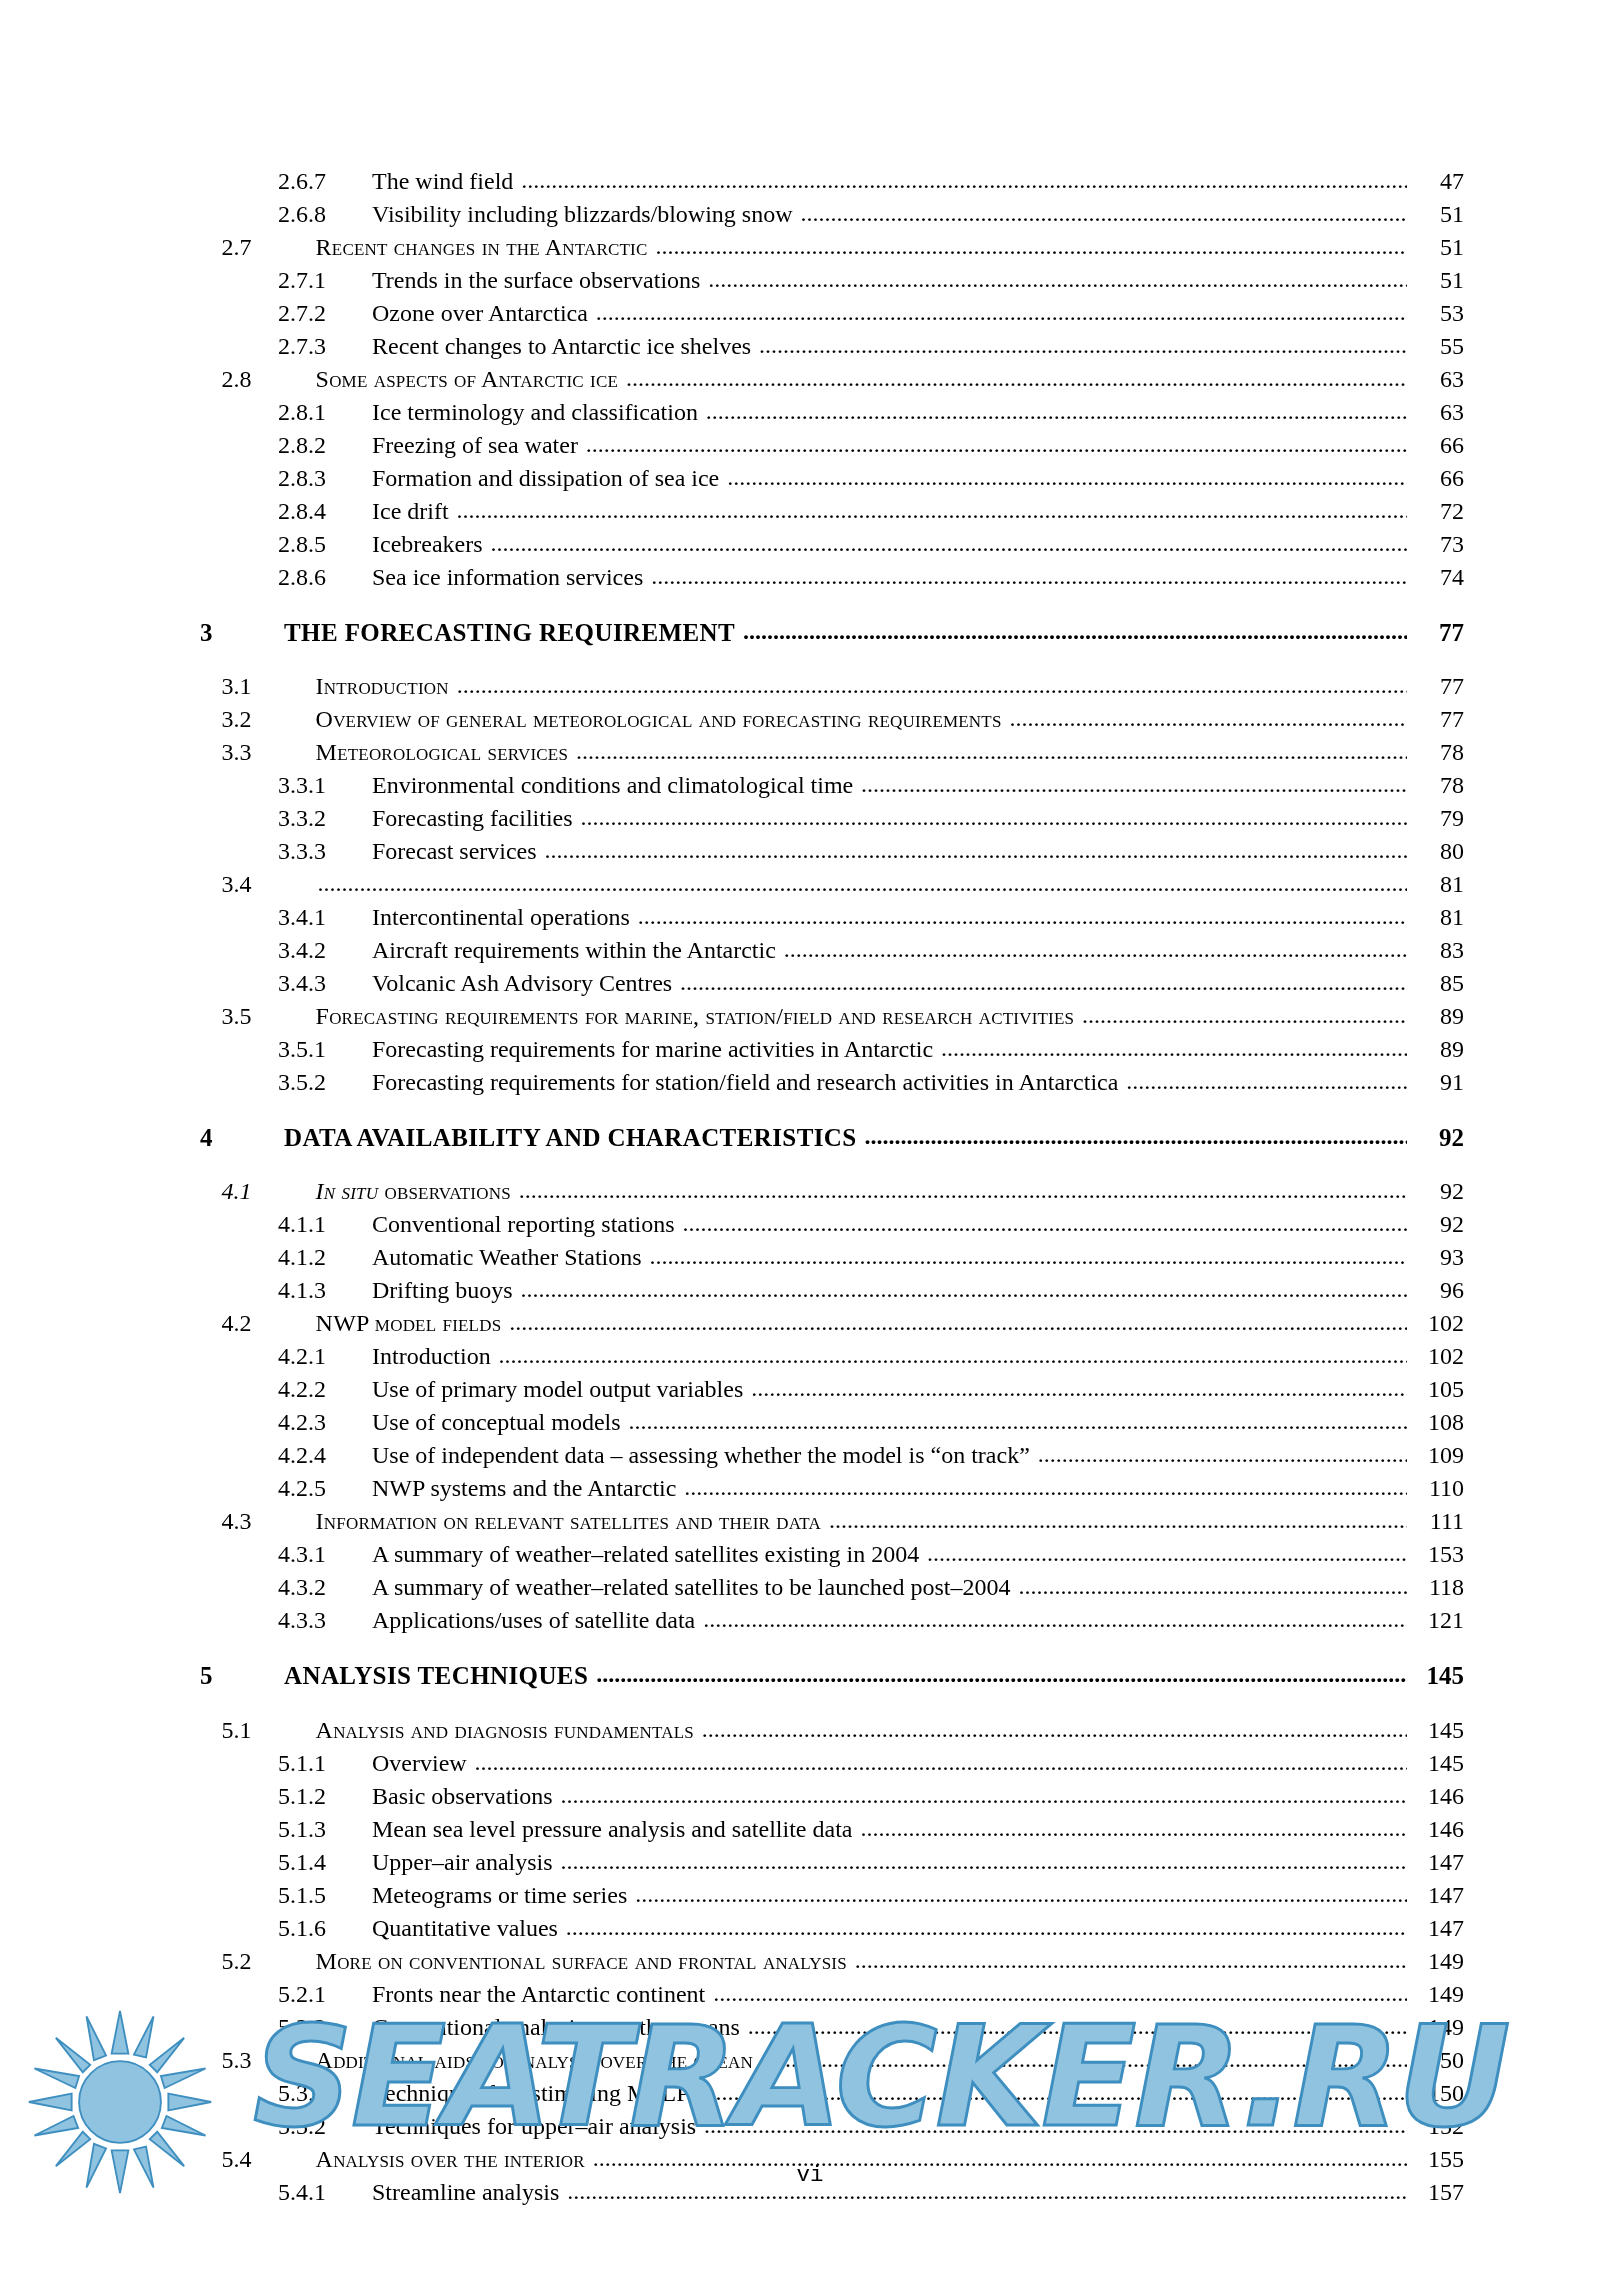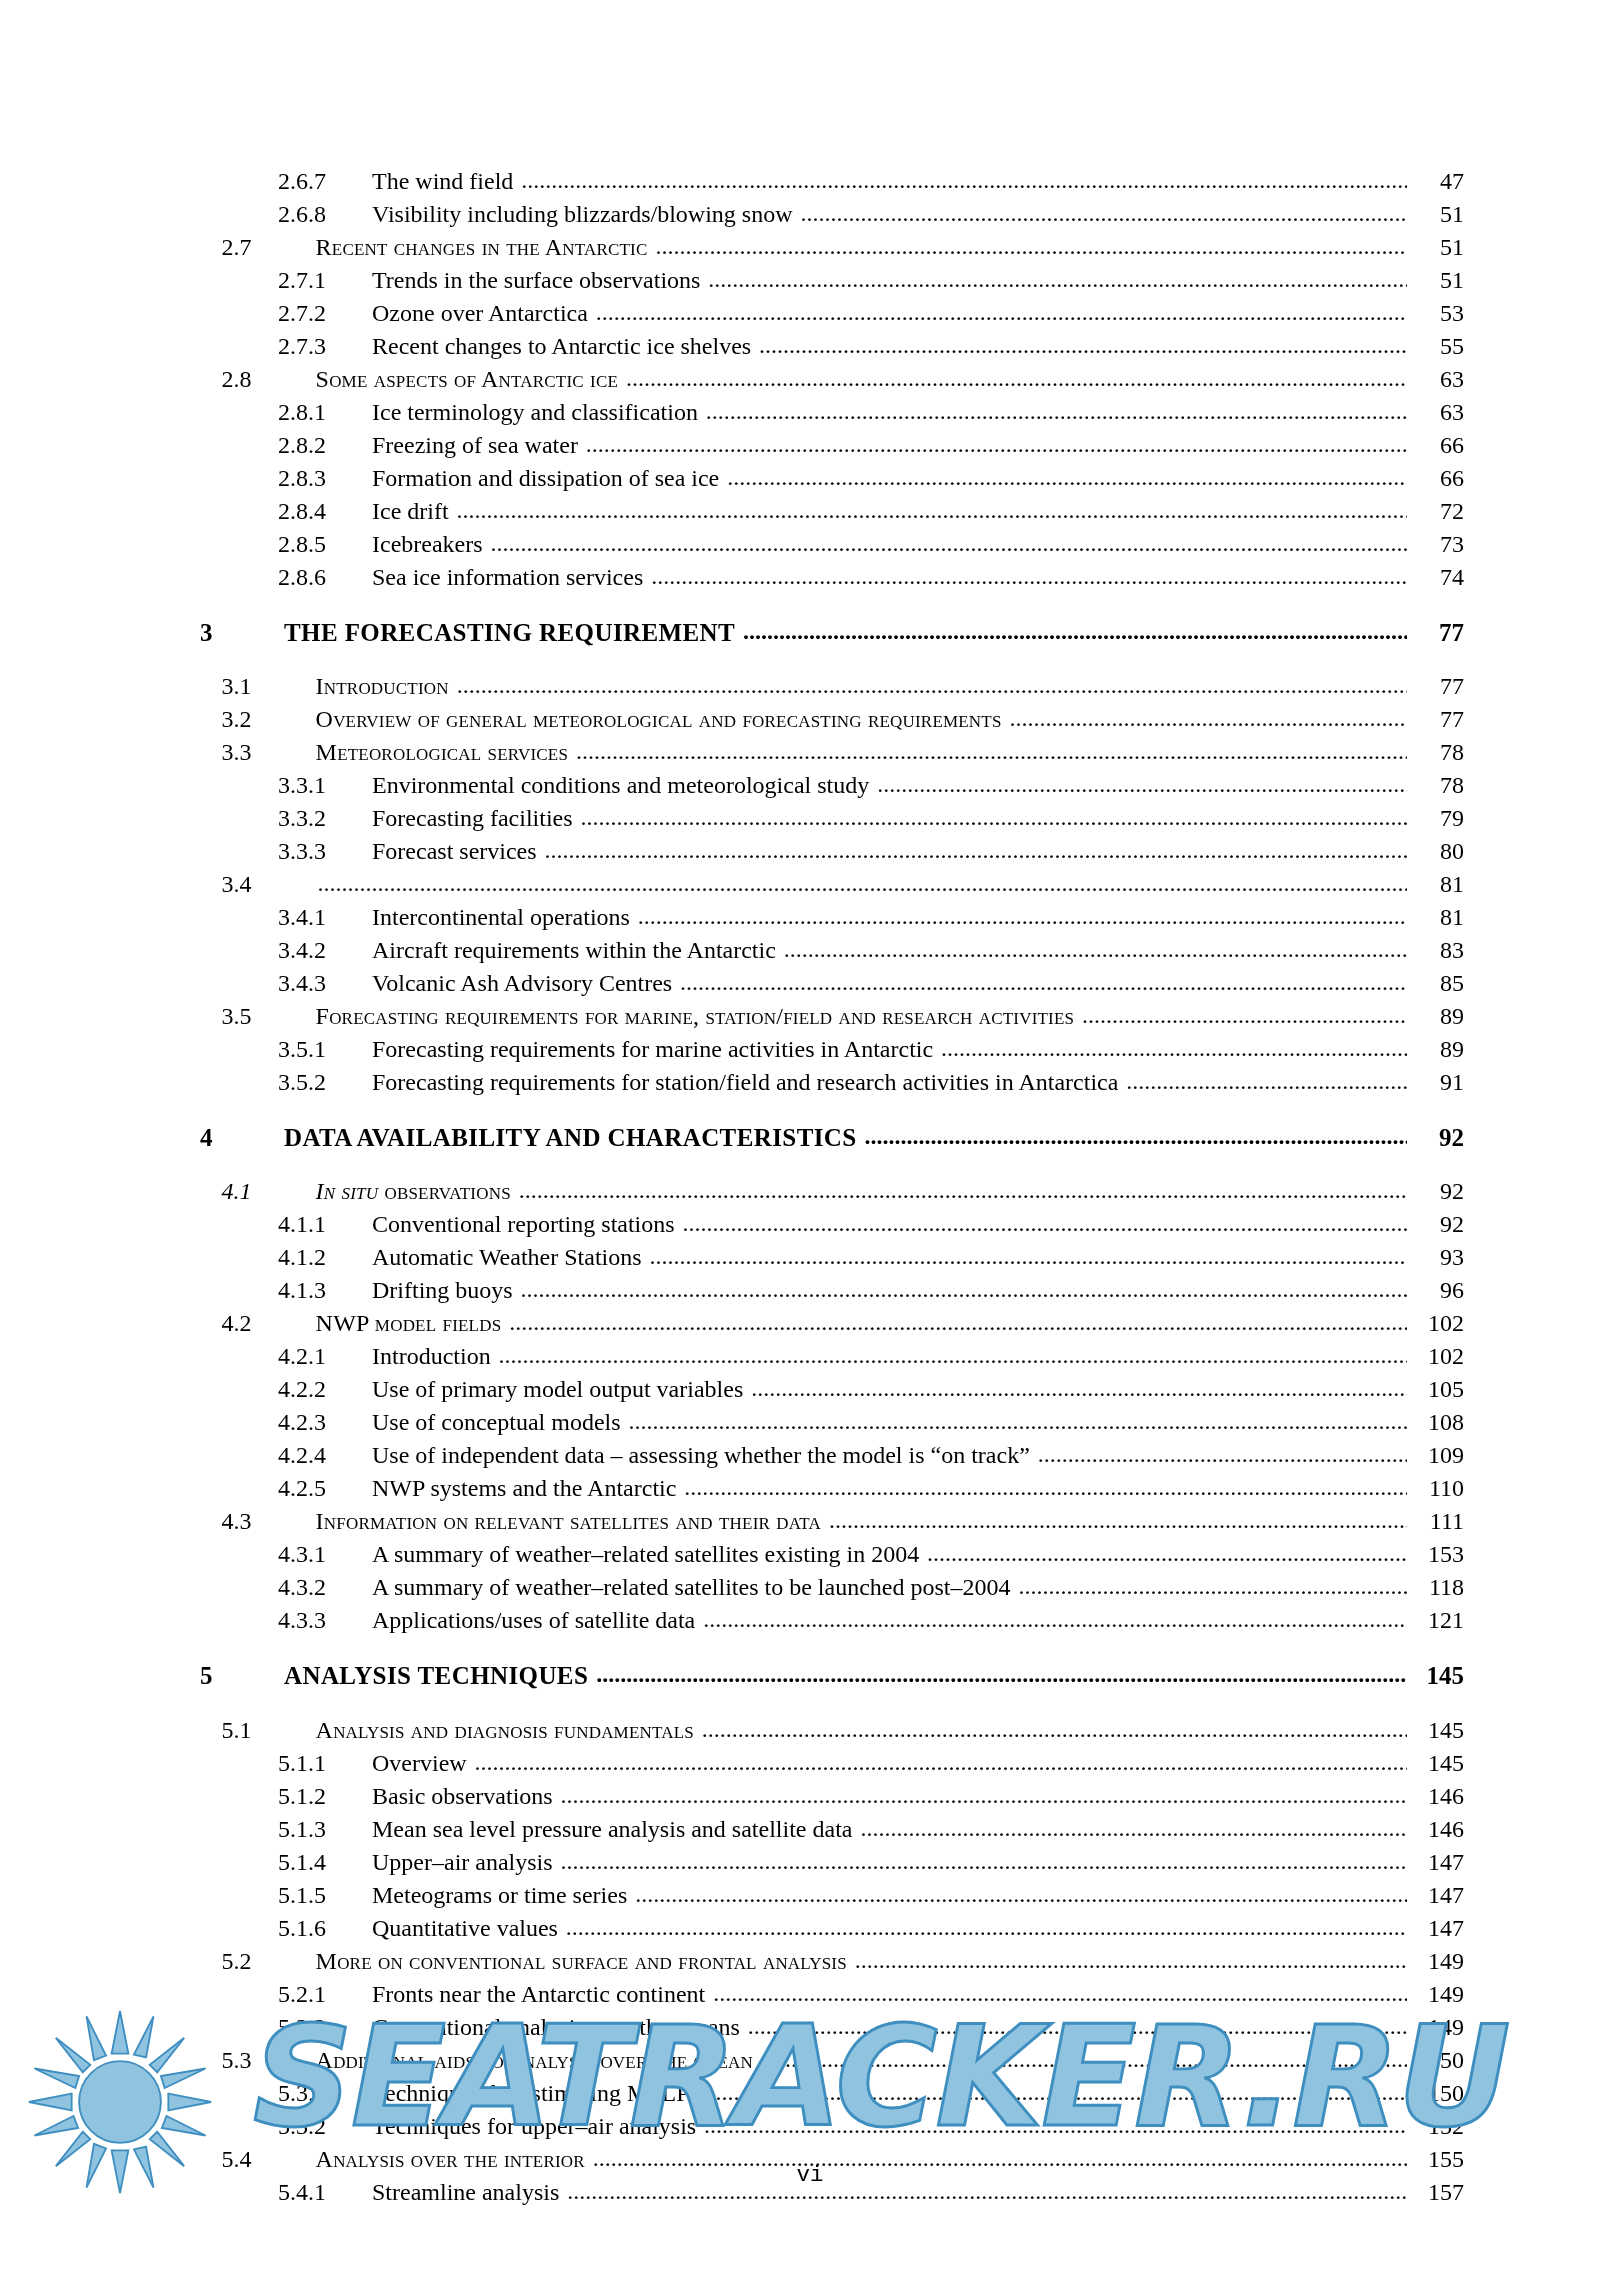--- a/index.html
+++ b/index.html
@@ -234,21 +234,21 @@
         <span class="pg">77</span>
       </div>
       <div class="row lvl2">
         <span class="num">3.3</span>
         <span class="txt">Meteorological services</span>
         <span class="dots">...........................................................................................................................................................................................................................</span>
         <span class="pg">78</span>
       </div>
       <div class="row lvl3">
         <span class="num">3.3.1</span>
-        <span class="txt">Environmental conditions and meteorological study</span>
+        <span class="txt">Environmental conditions and climatological time</span>
         <span class="dots">...........................................................................................................................................................................................................................</span>
         <span class="pg">78</span>
       </div>
       <div class="row lvl3">
         <span class="num">3.3.2</span>
         <span class="txt">Forecasting facilities</span>
         <span class="dots">...........................................................................................................................................................................................................................</span>
         <span class="pg">79</span>
       </div>
       <div class="row lvl3">

